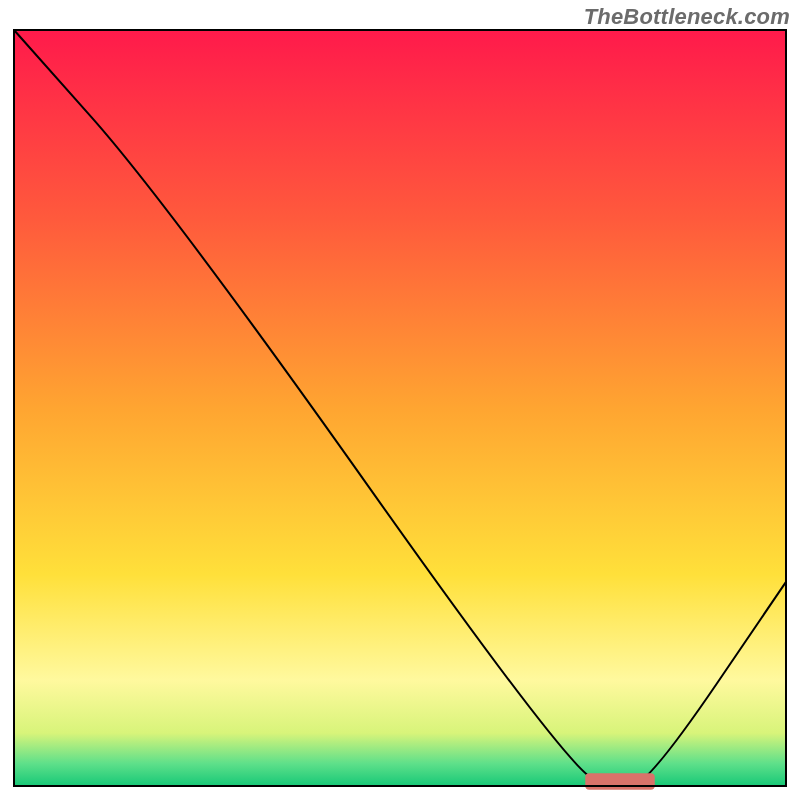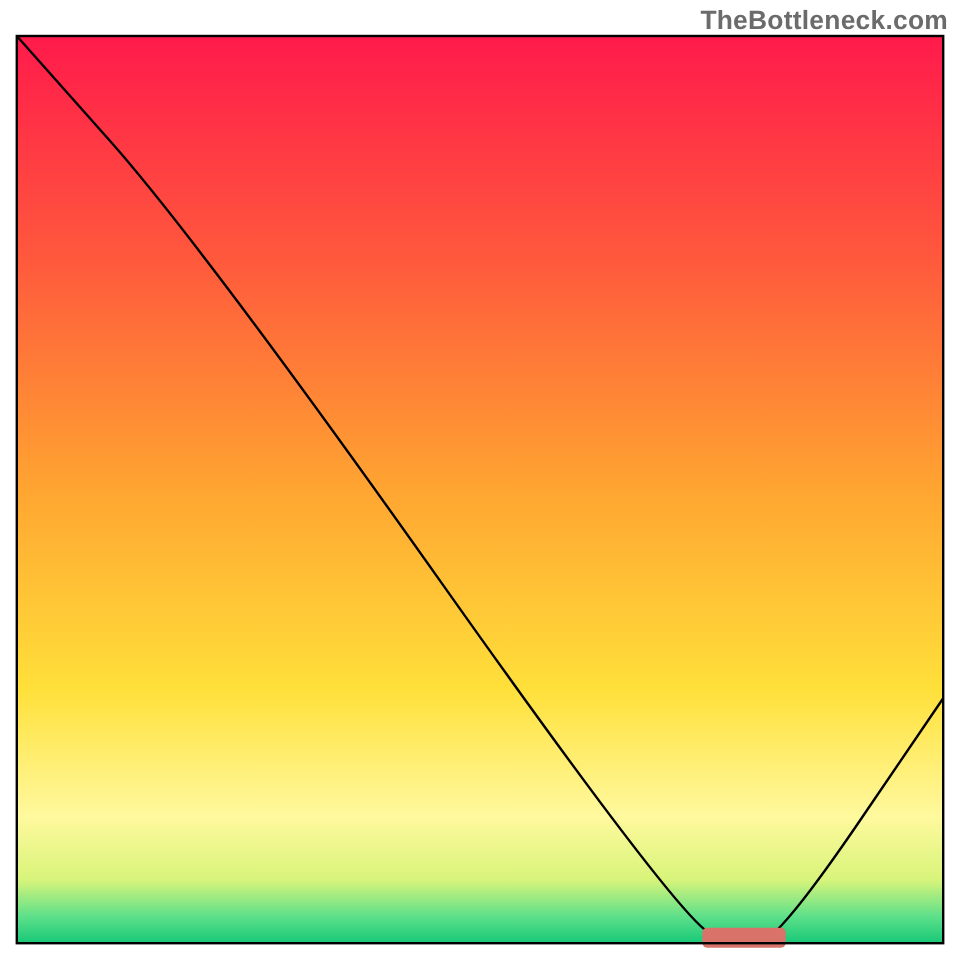--- a/index.html
+++ b/index.html
@@ -7,20 +7,21 @@
     padding: 0;
     width: 800px;
     height: 800px;
     overflow: hidden;
     background: #fff;
   }
   .wrap {
     position: relative;
     width: 800px;
     height: 759px;
+    font-style: italic;
   }
   .watermark {
     position: absolute;
     top: 4px;
     right: 10px;
     font-family: Arial, Helvetica, sans-serif;
     font-size: 22px;
     font-weight: bold;
     color: #6b6b6b;
     letter-spacing: 0.2px;

